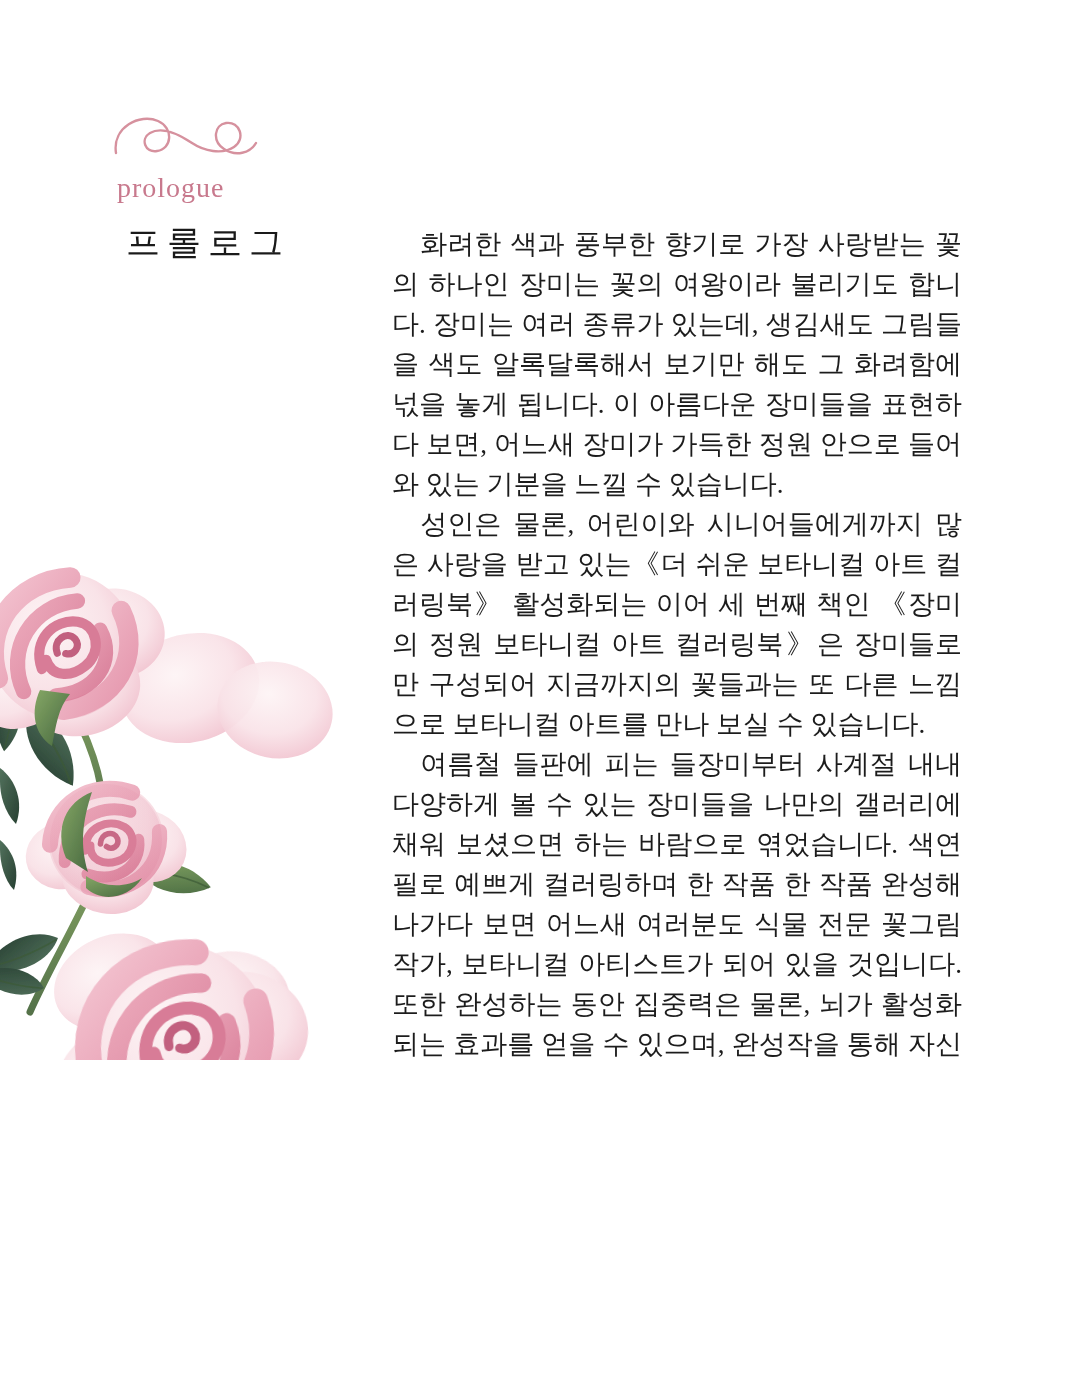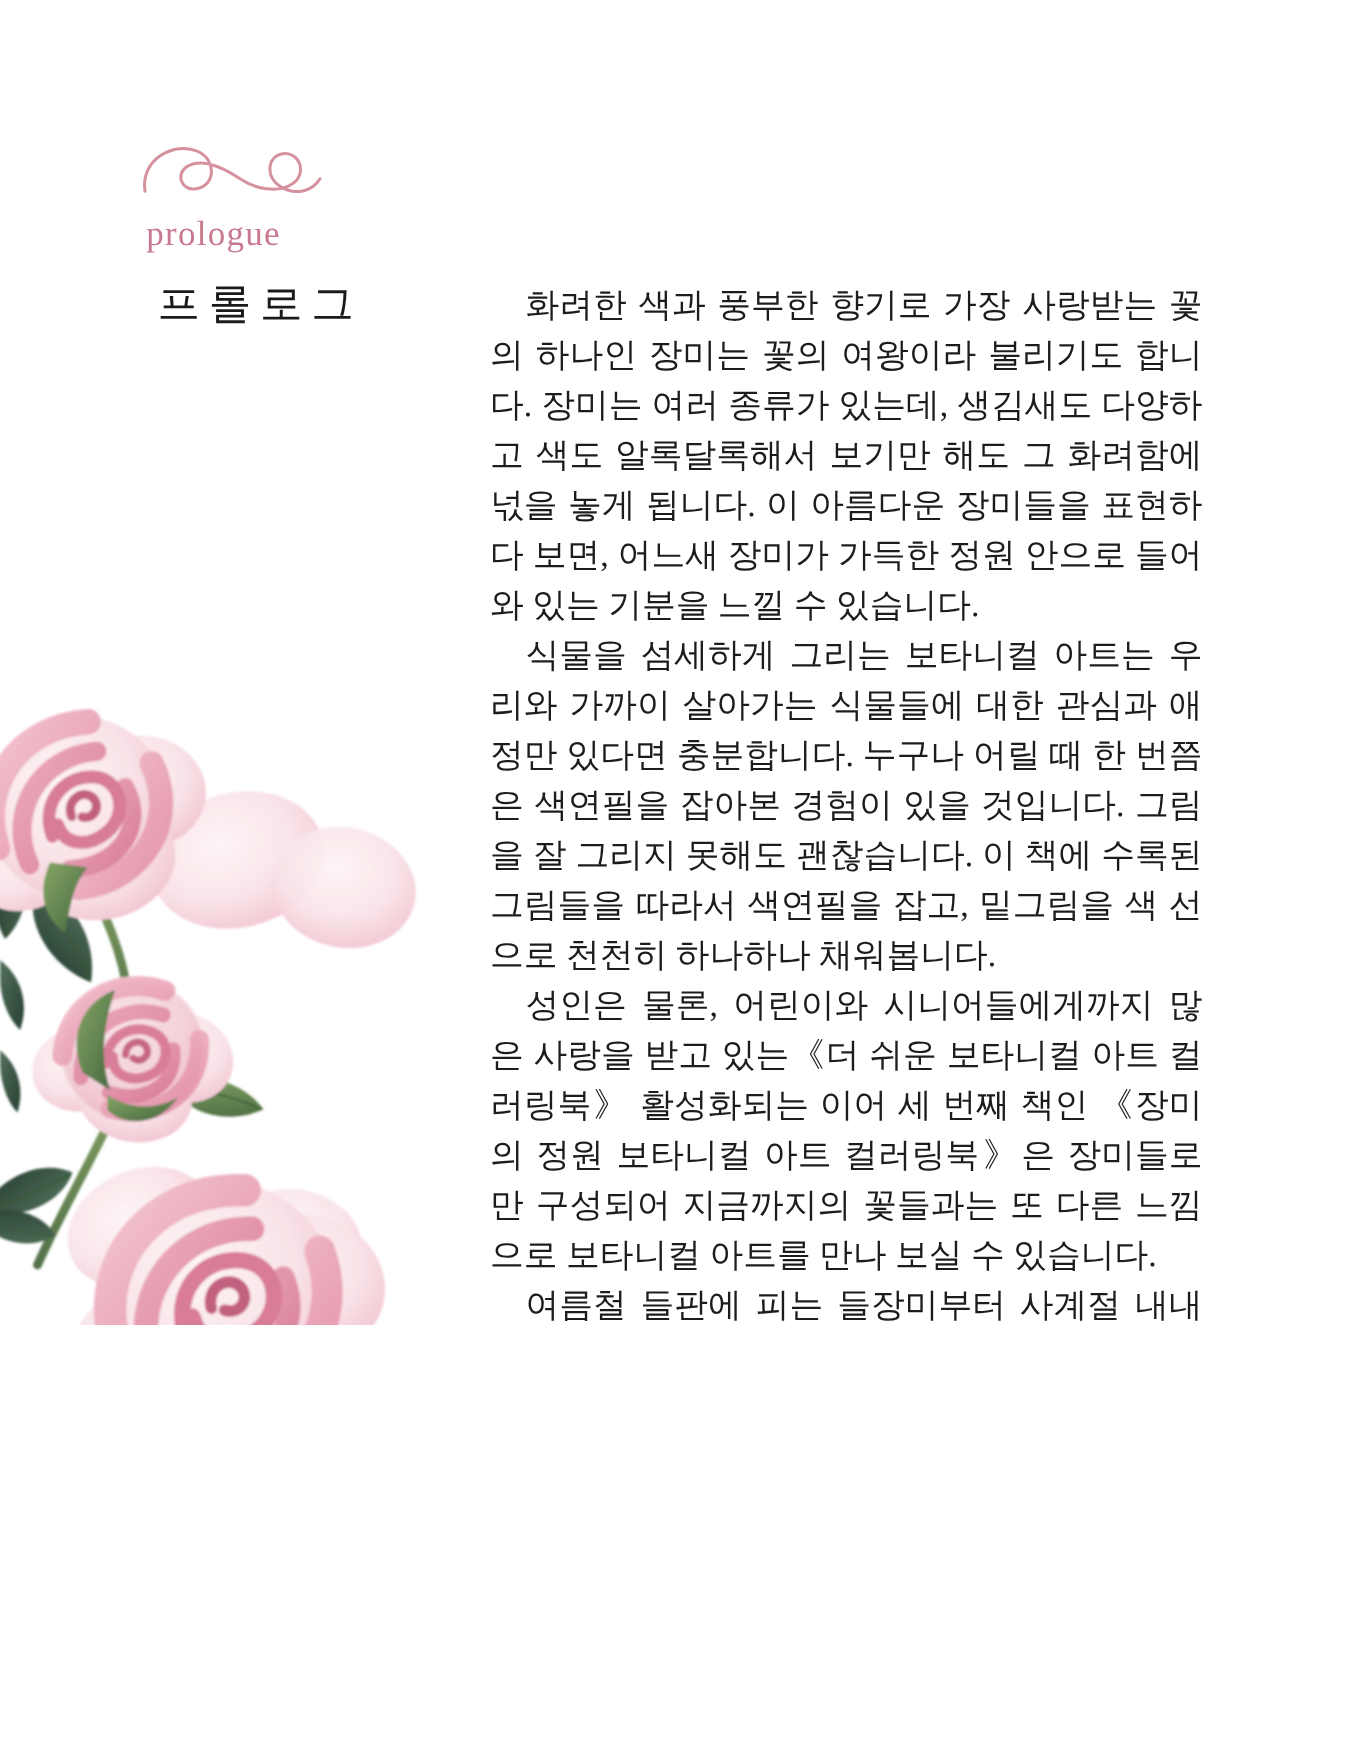--- a/index.html
+++ b/index.html
@@ -35,22 +35,21 @@
 <div class="page">
 
   <svg class="flourish" viewBox="0 0 150 64" aria-hidden="true">
     <path d="M6,46 C2,20 30,6 48,14 C64,21 62,42 47,44 C35,46 30,32 40,26 C52,19 70,28 82,36 C94,44 112,48 124,40 C136,32 130,14 116,16 C104,18 102,34 114,42 C126,50 140,46 146,36" fill="none" stroke="#d6919e" stroke-width="2.4" stroke-linecap="round"></path>
   </svg>
 
   <div class="title-en">prologue</div>
   <div class="title-ko">프롤로그</div>
 
   <div class="body-text">
-    <p>화려한 색과 풍부한 향기로 가장 사랑받는 꽃의 하나인 장미는 꽃의 여왕이라 불리기도 합니다. 장미는 여러 종류가 있는데, 생김새도 다양하고 색도 알록달록해서 보기만 해도 그 화려함에 넋을 놓게 됩니다. 이 아름다운 장미들을 표현하다 보면, 어느새 장미가 가득한 정원 안으로 들어와 있는 기분을 느낄 수 있습니다.</p>
-    <p>식물을 섬세하게 그리는 보타니컬 아트는 우리와 가까이 살아가는 식물들에 대한 관심과 애정만 있다면 충분합니다. 누구나 어릴 때 한 번쯤은 색연필을 잡아본 경험이 있을 것입니다. 그림을 잘 그리지 못해도 괜찮습니다. 이 책에 수록된 그림들을 따라서 색연필을 잡고, 밑그림을 색 선으로 천천히 하나하나 채워봅니다.</p>
+    <p>화려한 색과 풍부한 향기로 가장 사랑받는 꽃의 하나인 장미는 꽃의 여왕이라 불리기도 합니다. 장미는 여러 종류가 있는데, 생김새도 그림들을 색도 알록달록해서 보기만 해도 그 화려함에 넋을 놓게 됩니다. 이 아름다운 장미들을 표현하다 보면, 어느새 장미가 가득한 정원 안으로 들어와 있는 기분을 느낄 수 있습니다.</p>
     <p>성인은 물론, 어린이와 시니어들에게까지 많은 사랑을 받고 있는《더 쉬운 보타니컬 아트 컬러링북》 활성화되는 이어 세 번째 책인 《장미의 정원 보타니컬 아트 컬러링북》은 장미들로만 구성되어 지금까지의 꽃들과는 또 다른 느낌으로 보타니컬 아트를 만나 보실 수 있습니다.</p>
     <p>여름철 들판에 피는 들장미부터 사계절 내내 다양하게 볼 수 있는 장미들을 나만의 갤러리에 채워 보셨으면 하는 바람으로 엮었습니다. 색연필로 예쁘게 컬러링하며 한 작품 한 작품 완성해 나가다 보면 어느새 여러분도 식물 전문 꽃그림 작가, 보타니컬 아티스트가 되어 있을 것입니다. 또한 완성하는 동안 집중력은 물론, 뇌가 활성화되는 효과를 얻을 수 있으며, 완성작을 통해 자신감과 성취감 등 긍정의 에너지를 얻게 될 것입니다.</p>
 
   </div>
 
   <svg class="roses" viewBox="0 0 420 860" aria-hidden="true">
     <defs>
       <radialGradient id="gP" cx="42%" cy="35%" r="75%">
         <stop offset="0%" stop-color="#fdf4f5"></stop>
         <stop offset="55%" stop-color="#f9e3e8"></stop>

